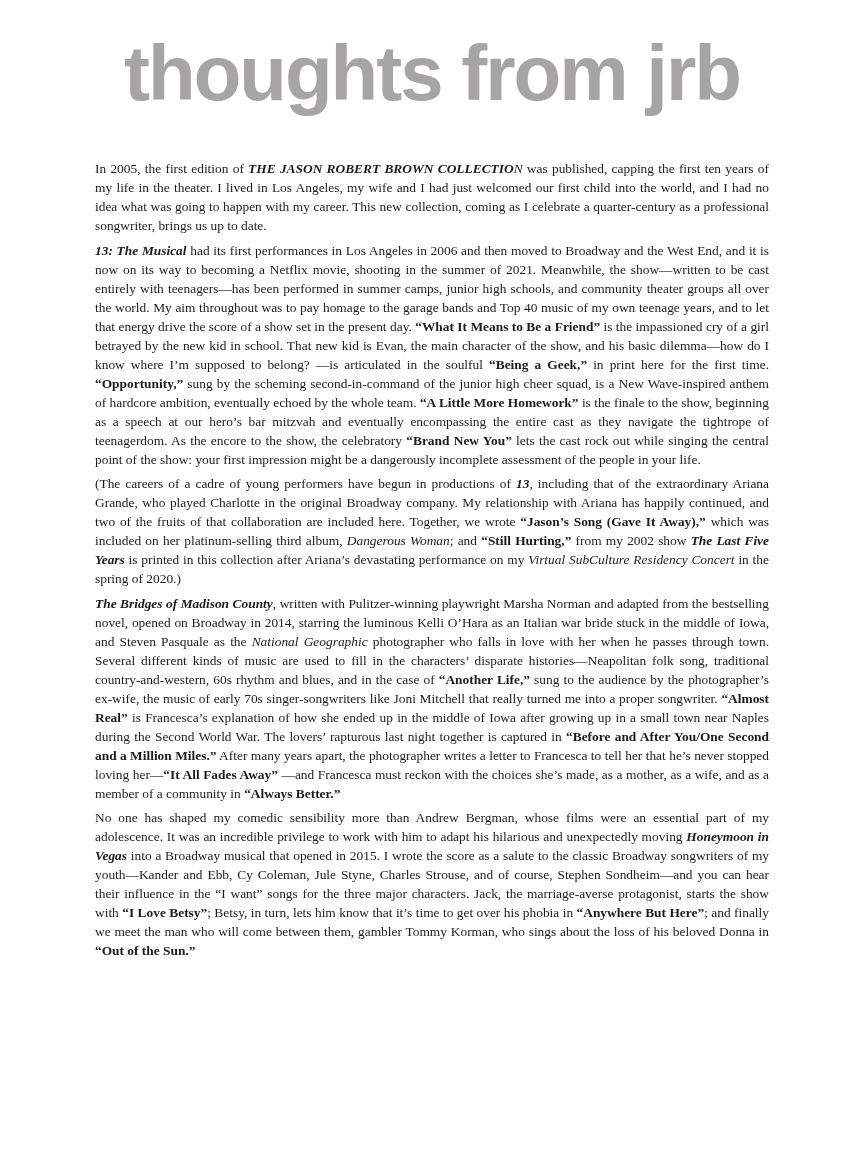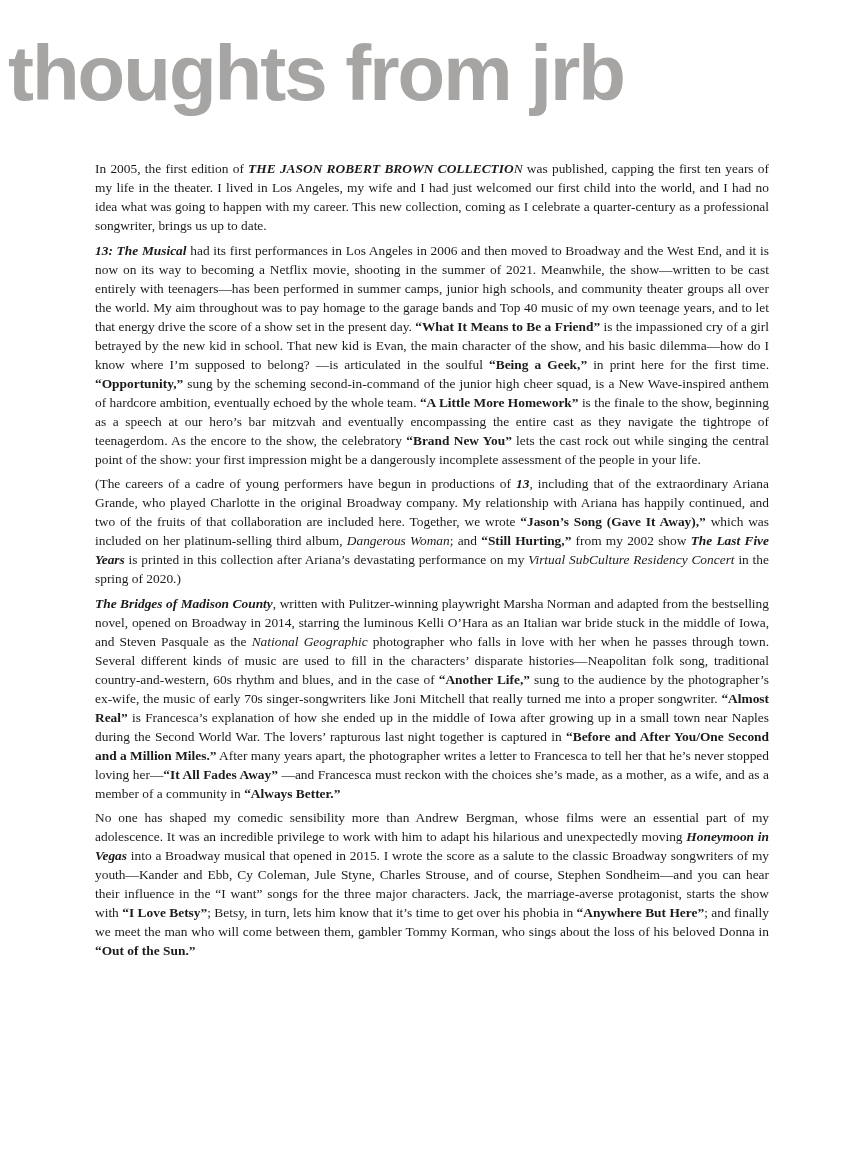--- a/index.html
+++ b/index.html
@@ -10,28 +10,27 @@
   .page {
     position: relative;
     width: 864px;
     height: 1152px;
     background: #ffffff;
     overflow: hidden;
   }
   .title {
     margin: 0;
     padding-top: 34px;
-    text-align: left;
+    text-align: center;
     font-family: "Liberation Sans", sans-serif;
     font-weight: bold;
     font-size: 78px;
     line-height: 1.0;
     letter-spacing: -2px;
     color: #a7a5a3;
-    padding-left: 8px;
   }
   .content {
     margin: 47px 95px 0 95px;
     width: 674px;
     font-family: "Liberation Serif", serif;
     font-size: 13.4px;
     line-height: 19px;
     color: #1b1b1b;
     text-align: justify;
   }

